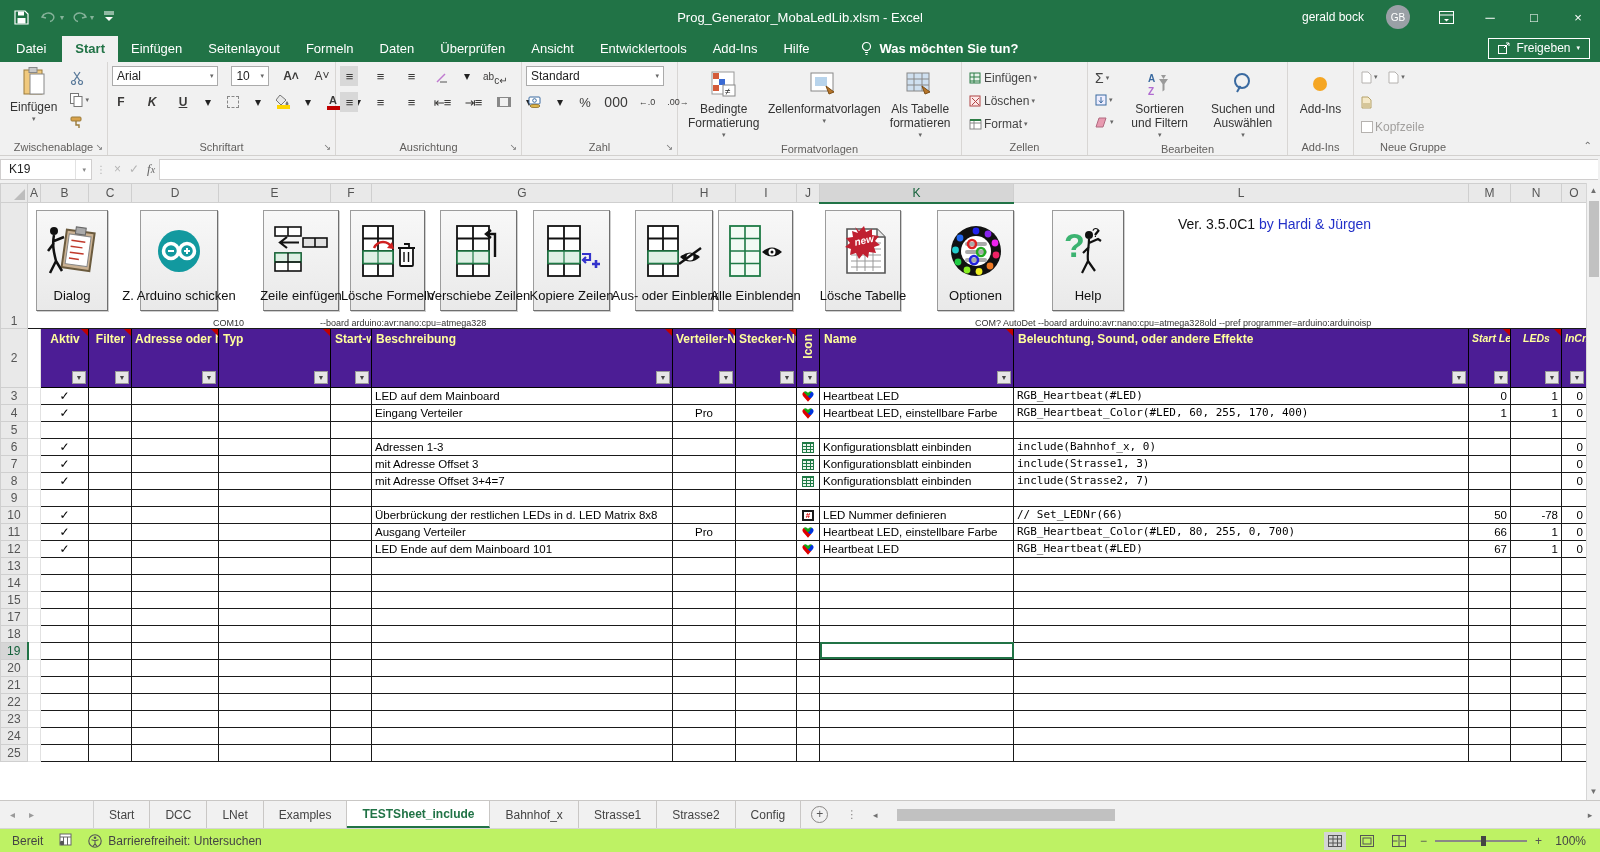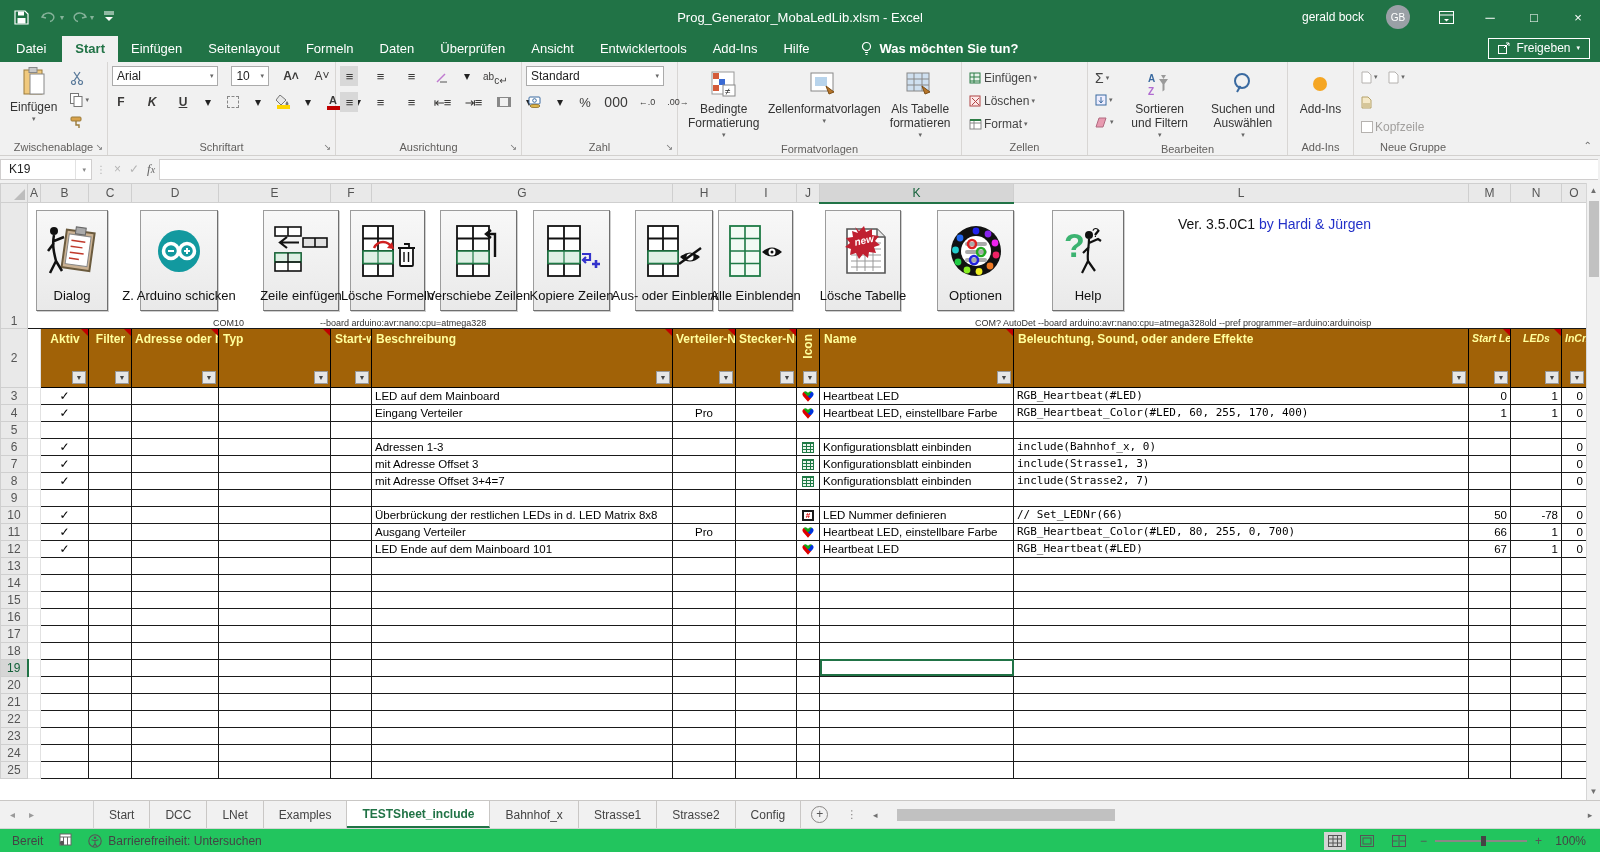--- a/index.html
+++ b/index.html
@@ -75,21 +75,21 @@
   td.colA { border-right:1px solid #e2e2e2; border-bottom:1px solid #e2e2e2; }
   .row1-strip { position:relative; height:124px; background:#fff; }
   .tbtn { height:101px; background:linear-gradient(#f8f8f8,#e9e9e9); border:1px solid #9c9c9c; border-right-color:#6f6f6f; border-bottom-color:#6f6f6f; box-shadow:1px 1px 0 #cfcfcf; display:flex; flex-direction:column; align-items:center; justify-content:flex-end; padding:4px 2px 6px; font-size:13px; color:#111; text-align:center; line-height:1.2; flex:0 0 auto; }
   .tbtn .ticon { flex:1; display:flex; align-items:center; justify-content:center; width:100%; }
   .btnflex { display:flex; align-items:flex-start; padding-top:6px; }
   .ver-text { position:absolute; left:1150px; top:12px; font-size:14px; color:#111; }
   .ver-text .by { color:#2230c8; }
   .com-note { position:absolute; bottom:0; font-size:9px; color:#333; }
   
   tr.hdrrow th.rh, tr.row1 th.rh { font-size:12px; }
-  td.hdr2 { background:#a16207; color:#ffff9c; font-weight:bold; font-size:12px; vertical-align:top; text-align:center; padding:3px 2px 2px 3px; position:relative; border:1px solid #000; line-height:1.3; }
+  td.hdr2 { background:#4c1d95; color:#ffff9c; font-weight:bold; font-size:12px; vertical-align:top; text-align:center; padding:3px 2px 2px 3px; position:relative; border:1px solid #000; line-height:1.3; }
   td.hdr2.left { text-align:left; padding-left:4px; }
   td.hdr2.ital { font-style:italic; font-weight:bold; font-size:10.5px; }
   td.hdr2.vert span.vtxt { writing-mode:vertical-rl; transform:rotate(180deg); display:inline-block; margin-top:2px; }
   .flt { position:absolute; right:2px; bottom:3px; width:14px; height:13px; background:#e6e6e6; border:1px solid #999; color:#444; font-size:7px; line-height:11px; text-align:center; font-style:normal; font-weight:normal; }
   .redmark::before { content:""; position:absolute; top:0; right:0; border-left:7px solid transparent; border-top:7px solid #c00000; }
   
   td.tb { border:1px solid #1a1a1a; font-size:11.5px; color:#000; padding:0 3px; height:17px; }
   td.tb.center { text-align:center; }
   td.tb.right { text-align:right; }
   td.tb.mono { font-family:"DejaVu Sans Mono", monospace; font-size:11px; }
@@ -113,21 +113,21 @@
   .stab.active { background:#fff; color:#217346; font-weight:bold; border-bottom:2px solid #217346; }
   .addsheet { display:flex; align-items:center; padding:0 10px; }
   .addsheet .circ { width:17px; height:17px; border-radius:50%; border:1px solid #8a8886; color:#555; font-size:12px; line-height:15px; text-align:center; }
   .tb-dots { display:flex; align-items:center; color:#8a8886; padding:0 8px; font-size:11px; }
   .hscroll { flex:1; display:flex; align-items:center; margin:4px 2px; }
   .hscroll .arr { width:16px; text-align:center; color:#707070; font-size:9px; }
   .htrack { flex:1; height:12px; background:#f1f1f1; position:relative; }
   .hthumb { position:absolute; left:14px; top:0; width:218px; height:12px; background:#c1c1c1; }
 
   
-  .statusbar { height:24px; background:#22c55e; border-top:1px solid #d6d6d6; display:flex; align-items:center; flex:0 0 auto; color:#444; font-size:12px; }
+  .statusbar { height:24px; background:#bef264; border-top:1px solid #d6d6d6; display:flex; align-items:center; flex:0 0 auto; color:#444; font-size:12px; }
   .sb-left { display:flex; align-items:center; gap:16px; padding-left:12px; }
   .sb-right { margin-left:auto; display:flex; align-items:center; gap:10px; padding-right:14px; }
   .viewic { width:22px; height:18px; display:flex; align-items:center; justify-content:center; }
   .viewic.active { background:#d4d4d4; }
   .zoomtrack { width:92px; height:2px; background:#8a8886; position:relative; }
   .zoomthumb { position:absolute; left:50%; top:-4px; width:5px; height:10px; background:#444; }
   .zslide { display:flex; align-items:center; gap:8px; color:#555; }
   .zoom-label { min-width:34px; text-align:right; }
 </style>
 </head>
@@ -1015,38 +1015,20 @@
             <td class="tb center"></td>
             <td class="tb"></td>
             <td class="tb center"></td>
             <td class="tb"></td>
             <td class="tb mono"></td>
             <td class="tb right"></td>
             <td class="tb right"></td>
             <td class="tb right"></td>
           </tr>
           <tr style="height: 17px;">
-            <th class="rh">16</th>
-            <td class="colA"></td>
-            <td class="tb center"></td>
-            <td class="tb"></td>
-            <td class="tb"></td>
-            <td class="tb"></td>
-            <td class="tb"></td>
-            <td class="tb"></td>
-            <td class="tb center"></td>
-            <td class="tb"></td>
-            <td class="tb center"></td>
-            <td class="tb"></td>
-            <td class="tb mono"></td>
-            <td class="tb right"></td>
-            <td class="tb right"></td>
-            <td class="tb right"></td>
-          </tr>
-          <tr style="height: 17px;">
             <th class="rh">17</th>
             <td class="colA"></td>
             <td class="tb center"></td>
             <td class="tb"></td>
             <td class="tb"></td>
             <td class="tb"></td>
             <td class="tb"></td>
             <td class="tb"></td>
             <td class="tb center"></td>
             <td class="tb"></td>

